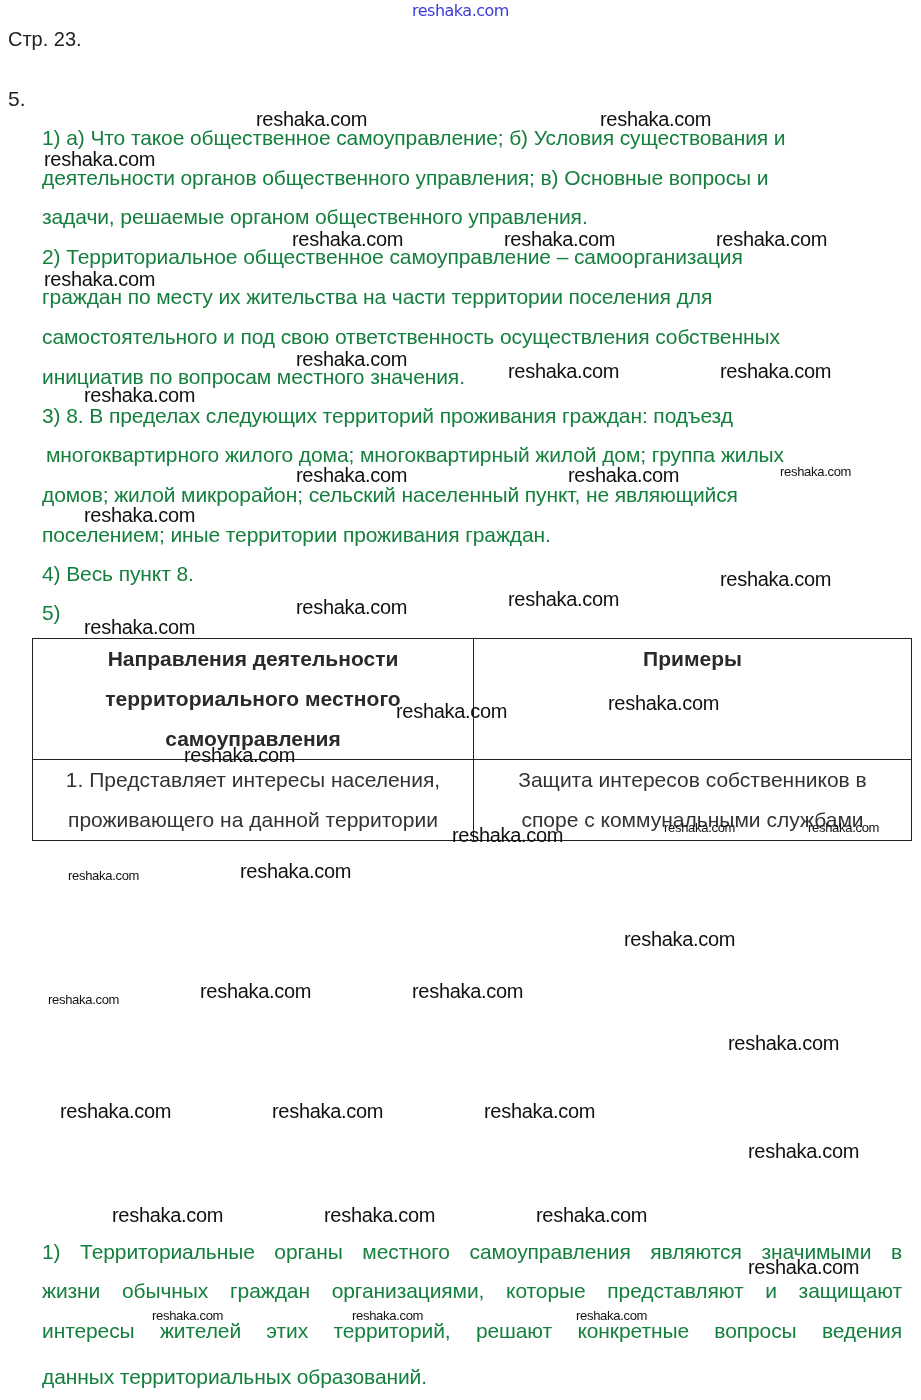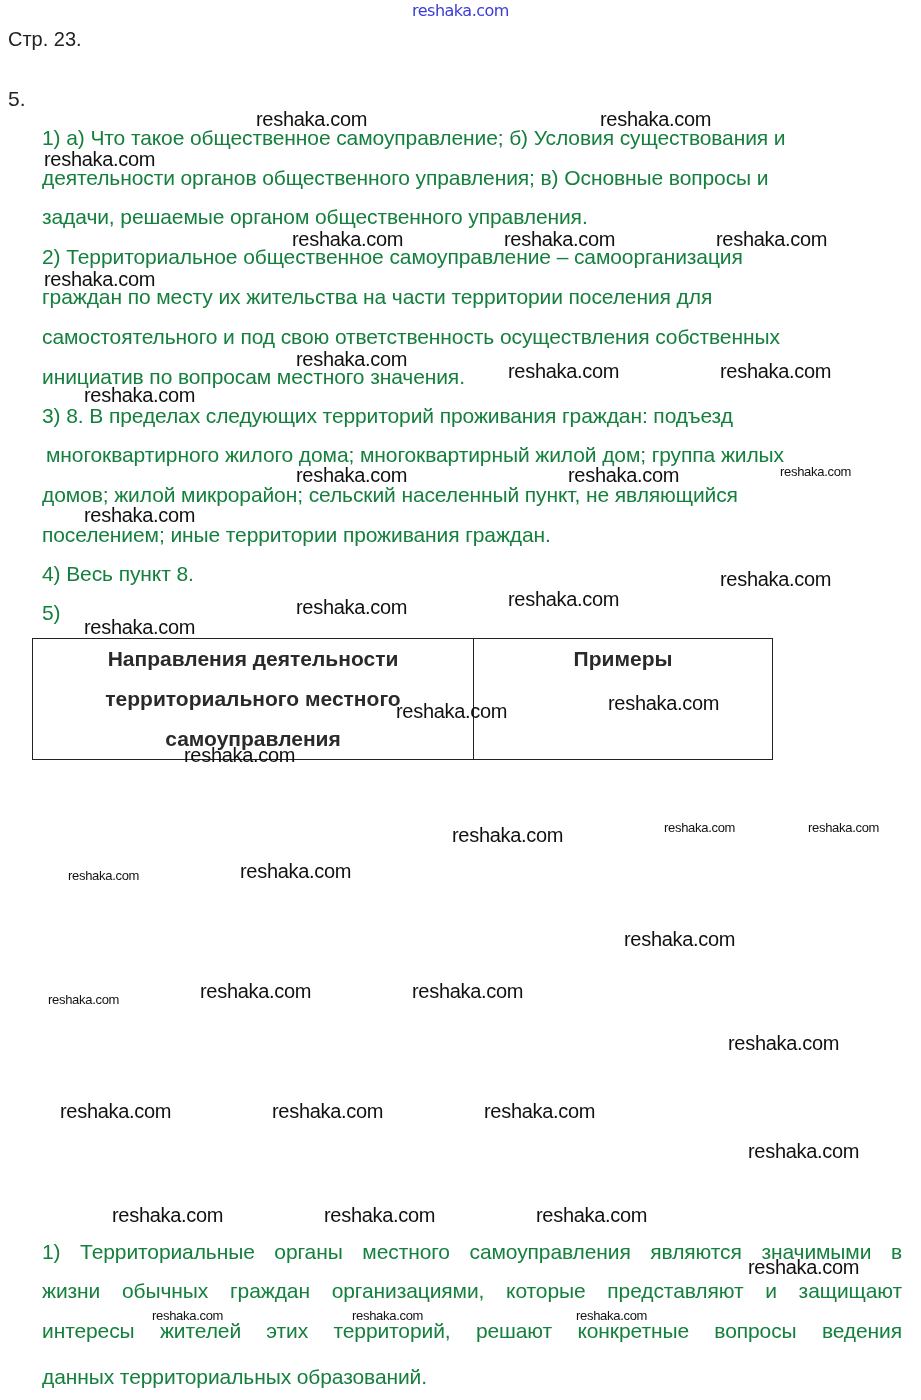--- a/index.html
+++ b/index.html
@@ -6,21 +6,21 @@
   body { width:921px; height:1400px; position:relative; overflow:hidden;
          font-family:"Liberation Sans", sans-serif; color:#222; }
   .abs { position:absolute; white-space:nowrap; }
   .top-wm { left:412px; top:1px; font-size:16px; color:#3b3bd6; font-family:"DejaVu Sans", sans-serif; letter-spacing:-0.5px; }
   .page-title { left:8px; top:28px; font-size:20px; color:#222; }
   .task-num { left:8px; top:87px; font-size:21px; color:#222; }
   .line { font-size:21px; color:#15803d; letter-spacing:-0.1px; }
   .u { text-underline-offset:3px; }
   .wm { font-family:"Liberation Sans", sans-serif; font-size:20px; color:#111; font-weight:normal; letter-spacing:-0.3px; }
   .wm-s { font-size:13px; color:#111; }
-  table.tbl { position:absolute; left:32px; top:638px; width:741px; border-collapse:collapse; }
+  table.tbl { position:absolute; left:32px; top:638px; width:880px; border-collapse:collapse; }
   table.tbl td { border:1.5px solid #222; vertical-align:top; text-align:center; font-size:21px; color:#333; line-height:40px; padding:0 6px; }
   table.tbl td.h { font-weight:bold; color:#2a2a2a; }
   .col1 { width:428px; }
   .r-h td { height:117px; }
   .r1 td { height:79px; }
   .r2 td, .r3 td, .r4 td { height:118px; }
   .just { text-align:justify; text-align-last:justify; }
 </style>
 </head>
 <body>
@@ -49,20 +49,30 @@
 <table class="tbl">
   <tbody>
       <tr class="r-h">
     <td class="h col1">
       <div>Направления деятельности</div>
       <div>территориального местного</div>
       <div>самоуправления</div>
     </td>
     <td class="h">
       <div>Примеры</div>
+    </td>
+  </tr>
+  <tr class="r1">
+    <td>
+      <div>1. Представляет интересы населения,</div>
+      <div>проживающего на данной территории</div>
+    </td>
+    <td>
+      <div>Защита интересов собственников в</div>
+      <div>споре с коммунальными службами</div>
     </td>
   </tr>
 </tbody>
   </table>
 
 <div class="abs line just" style="left:42px;top:1240px;width:860px;">1) Территориальные органы местного самоуправления являются значимыми в</div>
 <div class="abs line just" style="left:42px;top:1279px;width:860px;">жизни обычных граждан организациями, которые представляют и защищают</div>
 <div class="abs line just" style="left:42px;top:1319px;width:860px;">интересы жителей этих территорий, решают конкретные вопросы ведения</div>
 <div class="abs line" style="left:42px;top:1365px;">данных территориальных образований.</div>
 

